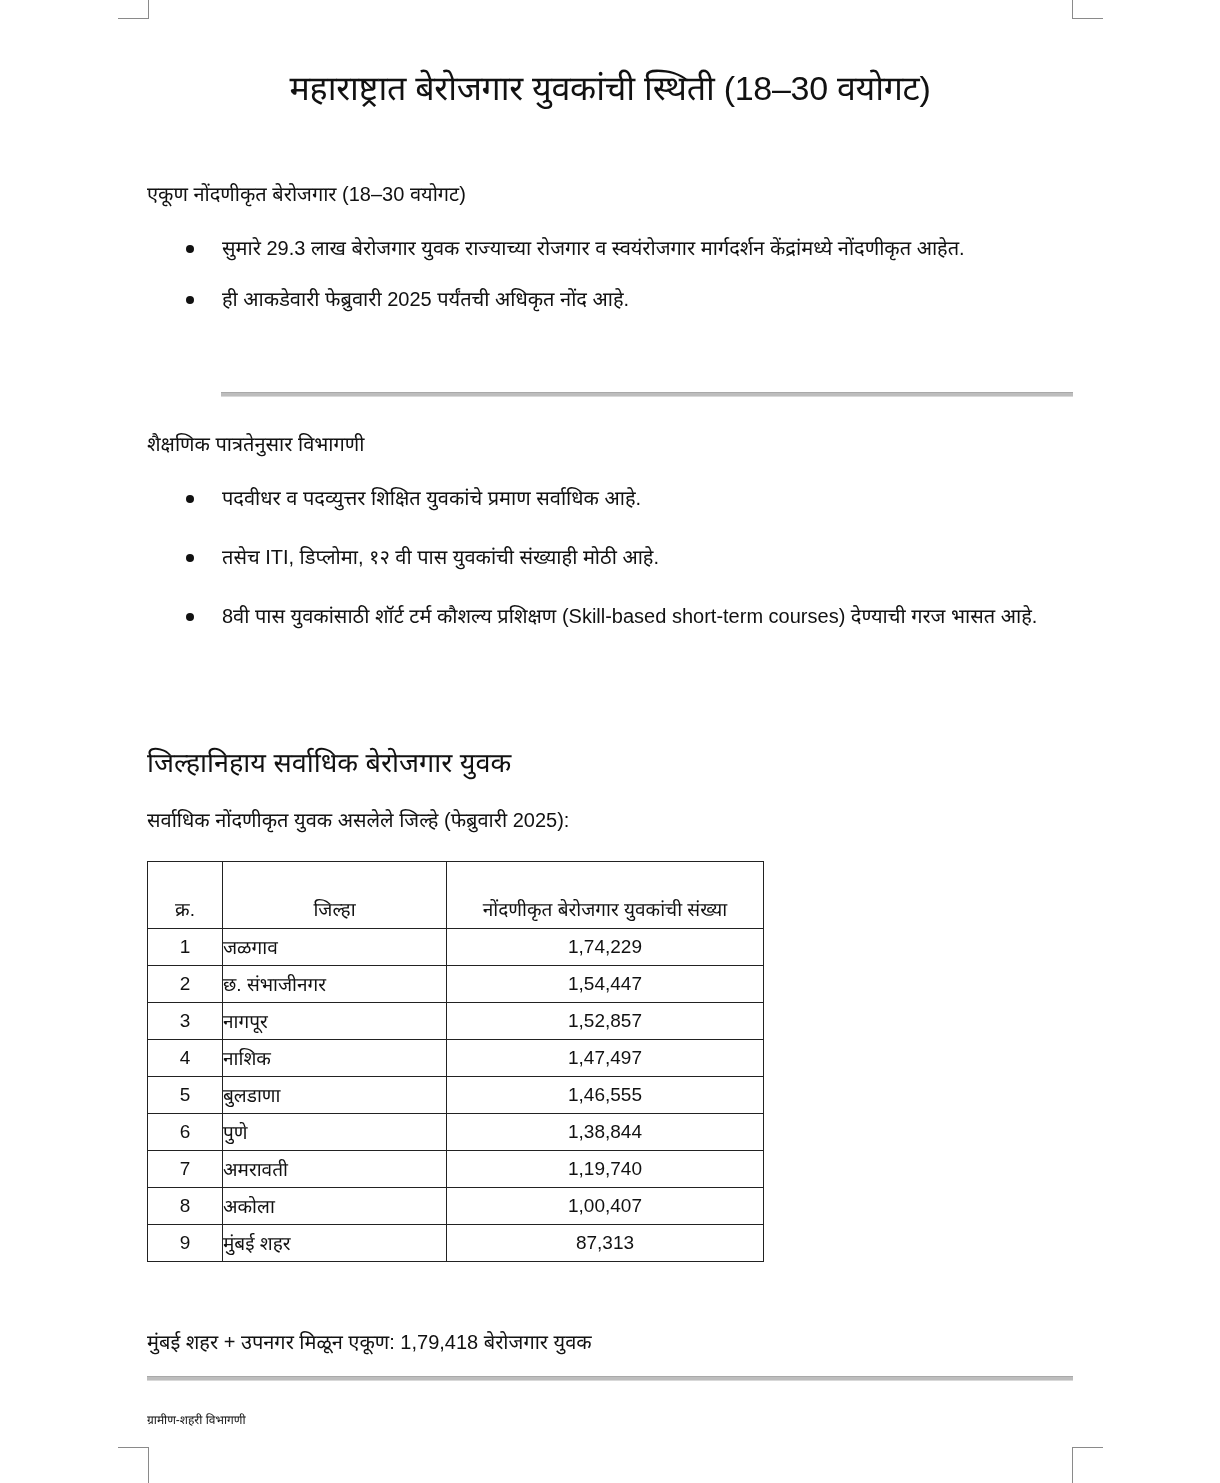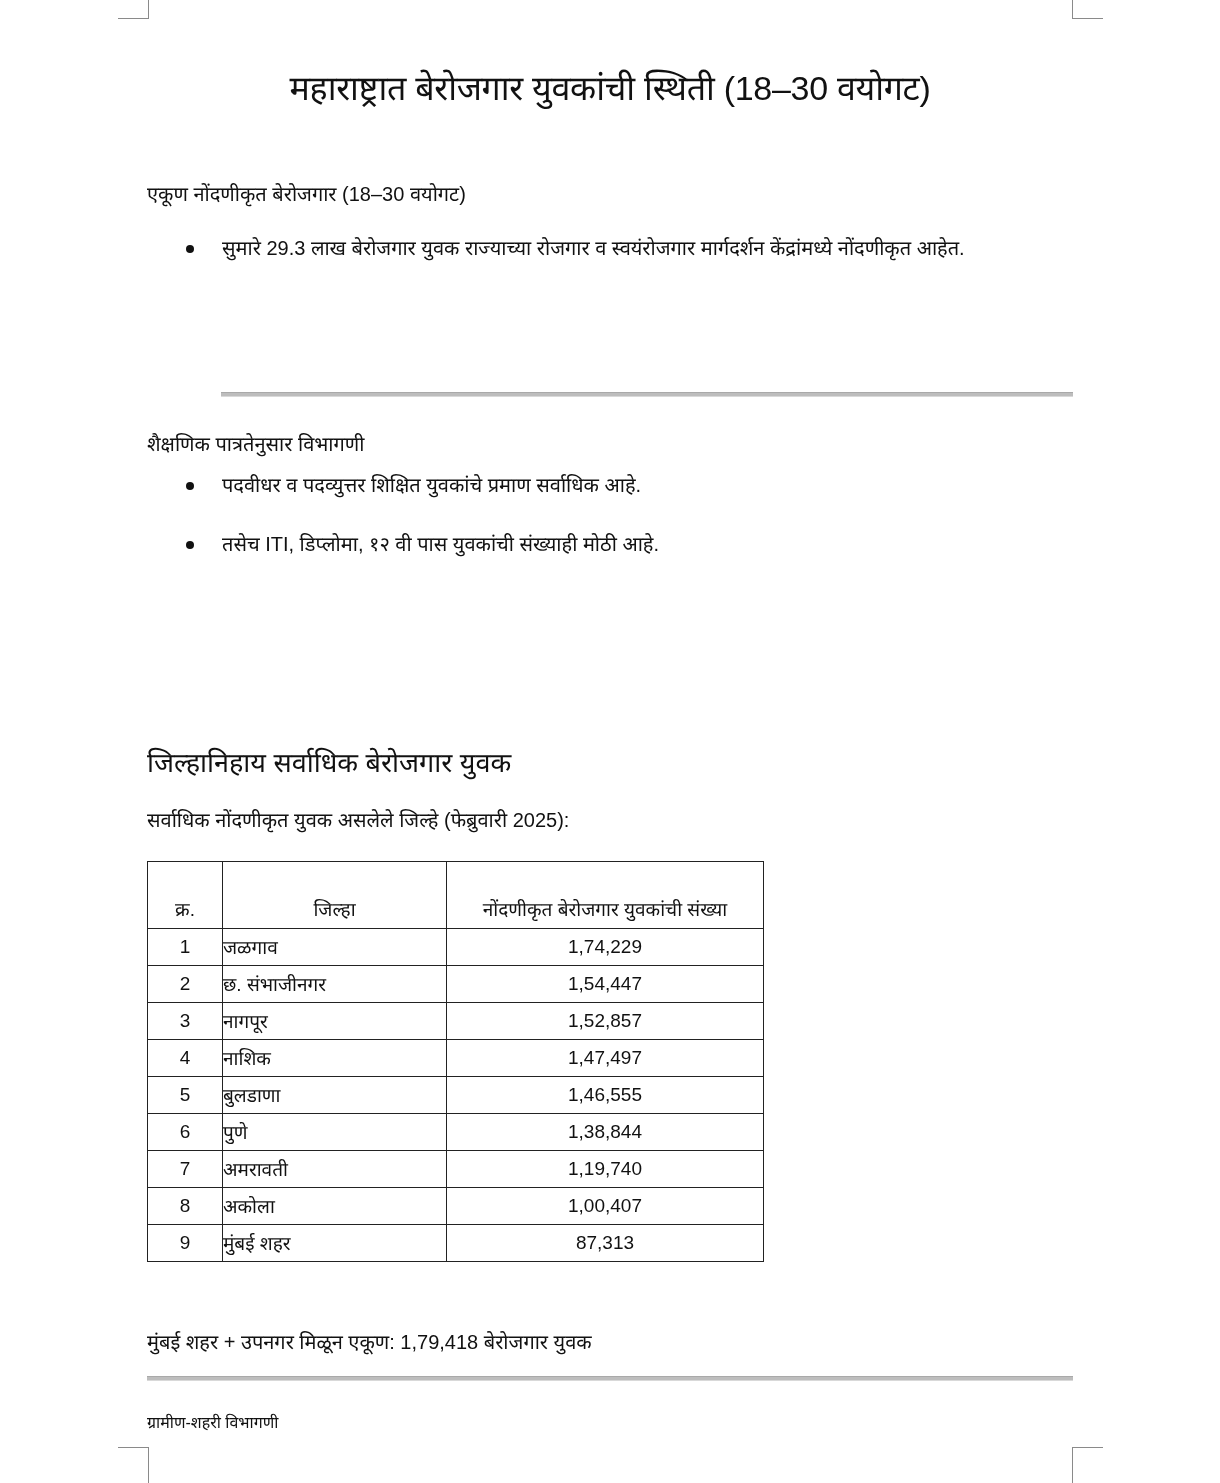--- a/index.html
+++ b/index.html
@@ -131,55 +131,63 @@
       position: absolute;
       left: 147px;
       top: 1328px;
       font-size: 20px;
       margin: 0;
     }
     .footer-label {
       position: absolute;
       left: 147px;
       top: 1411px;
-      font-size: 16px;
+      font-size: 12px;
       margin: 0;
     }
   </style>
 </head>
 <body>
 
 <div class="corner tl"></div>
 <div class="corner tr"></div>
 <div class="corner bl"></div>
 <div class="corner br"></div>
 
 <h1 class="title">महाराष्ट्रात बेरोजगार युवकांची स्थिती (18–30 वयोगट)</h1>
 
 <p class="section-label" style="top:180px;">एकूण नोंदणीकृत बेरोजगार (18–30 वयोगट)</p>
 
 <ul class="bullets" style="top:233px;">
   <li style="margin-bottom:21px;">
     <span class="dot"></span>
     <span class="txt">सुमारे 29.3 लाख बेरोजगार युवक राज्याच्या रोजगार व स्वयंरोजगार मार्गदर्शन केंद्रांमध्ये नोंदणीकृत आहेत.</span>
   </li>
+  <li>
+    <span class="dot"></span>
+    <span class="txt">ही आकडेवारी फेब्रुवारी 2025 पर्यंतची अधिकृत नोंद आहे.</span>
+  </li>
 </ul>
 
 <div class="hrule one"></div>
 
 <p class="section-label" style="top:430px;">शैक्षणिक पात्रतेनुसार विभागणी</p>
 
-<ul class="bullets" style="top:470px;">
+<ul class="bullets" style="top:483px;">
   <li style="margin-bottom:29px;">
     <span class="dot"></span>
     <span class="txt">पदवीधर व पदव्युत्तर शिक्षित युवकांचे प्रमाण सर्वाधिक आहे.</span>
   </li>
   <li style="margin-bottom:29px;">
     <span class="dot"></span>
     <span class="txt">तसेच ITI, डिप्लोमा, १२ वी पास युवकांची संख्याही मोठी आहे.</span>
+  </li>
+  <li class="justify">
+    <span class="dot"></span>
+    <span class="txt">8वी पास युवकांसाठी शॉर्ट टर्म कौशल्य प्रशिक्षण (Skill-based short-term courses) देण्याची गरज भासत आहे.</span>
   </li>
 </ul>
 
 <h2 class="heading2">जिल्हानिहाय सर्वाधिक बेरोजगार युवक</h2>
 
 <p class="subnote">सर्वाधिक नोंदणीकृत युवक असलेले जिल्हे (फेब्रुवारी 2025):</p>
 
 <table class="districts">
   <colgroup>
     <col class="c1">

